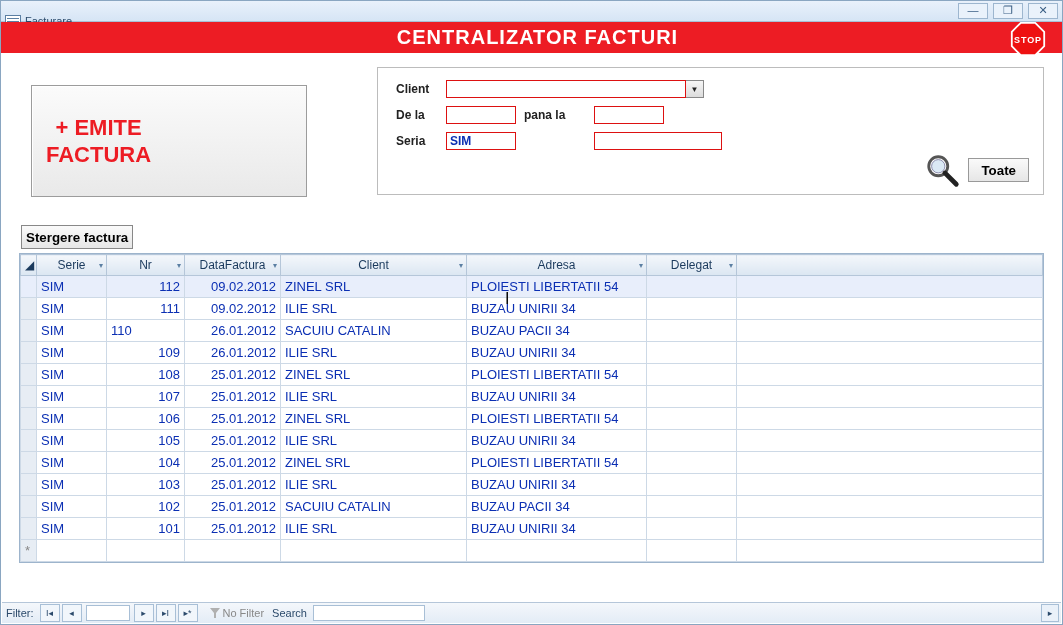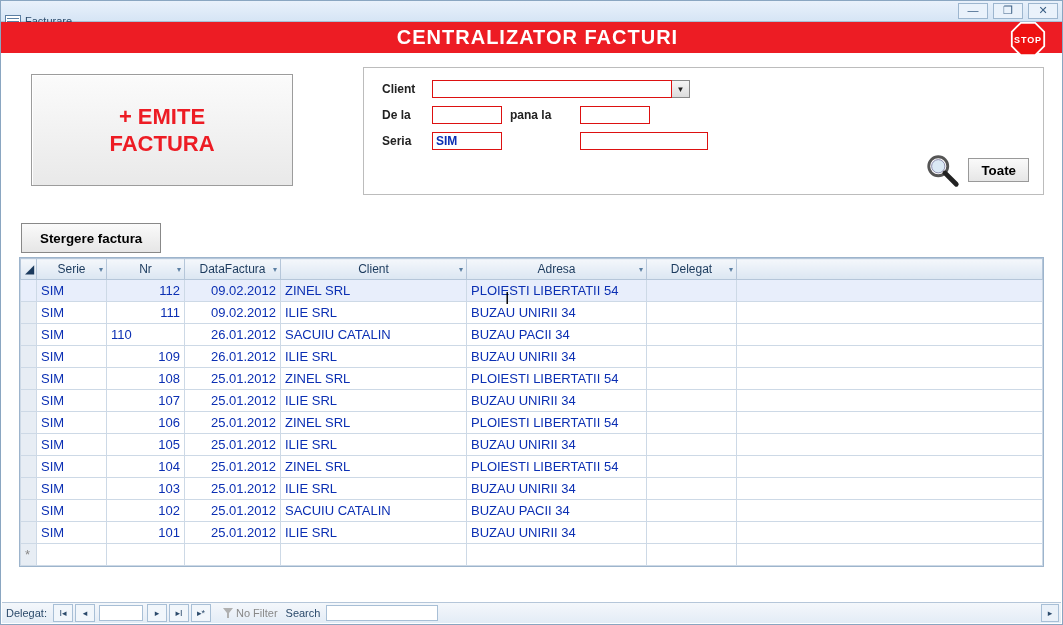--- a/index.html
+++ b/index.html
@@ -11,37 +11,37 @@
   .winicon::before{content:"";position:absolute;left:1px;right:1px;top:2px;height:1px;background:#5b7fa3;}
   .winicon::after{content:"";position:absolute;left:1px;right:1px;top:5px;height:1px;background:#5b7fa3;}
   .win-controls span{display:inline-block;width:28px;height:14px;line-height:12px;text-align:center;border:1px solid #9db6cf;margin-left:2px;background:#eaf2fb;color:#3b5f85;font-size:11px;cursor:pointer;}
   
   .header{height:31px;background:#ed1c24;color:#fff;font-weight:bold;font-size:20px;display:flex;align-items:center;justify-content:center;position:relative;letter-spacing:1px;padding-left:12px;}
   .header .stop{position:absolute;right:16px;top:-1px;width:36px;height:36px;}
   .stop-octagon{width:36px;height:36px;}
   
   .body-area{padding:14px 18px 6px 18px;}
   .top-row{display:flex;align-items:flex-start;gap:70px;}
-  .emite-btn{width:260px;height:110px;border:1px solid #9c9c9c;background:linear-gradient(#fbfbfb,#e9e9e9);box-shadow:inset 1px 1px 0 #fff;display:flex;align-items:center;justify-content:center;text-align:center;cursor:pointer;margin-left:12px;margin-top:7px;}
+  .emite-btn{width:260px;height:110px;border:1px solid #9c9c9c;background:linear-gradient(#fbfbfb,#e9e9e9);box-shadow:inset 1px 1px 0 #fff;display:flex;align-items:center;text-align:center;cursor:pointer;margin-left:12px;margin-top:18px;padding-left:14px;}
   .emite-btn span{color:#ed1c24;font-weight:bold;font-size:22px;line-height:1.25;}
   .filter-panel{flex:1;border:1px solid #bcbcbc;background:#fff;padding:12px 18px 10px 18px;position:relative;height:104px;box-sizing:content-box;}
   .frow{display:flex;align-items:center;margin-bottom:8px;font-size:12px;font-weight:bold;}
   .frow label{display:inline-block;width:50px;}
   .redbox{border:1px solid #d11;background:#fff;height:18px;box-sizing:border-box;}
   .client-select{width:258px;position:relative;display:flex;align-items:stretch;}
   .client-select .dropdown-btn{width:17px;border:1px solid #888;border-left:none;background:linear-gradient(#f6f6f6,#dcdcdc);display:flex;align-items:center;justify-content:center;font-size:8px;cursor:pointer;}
   .short{width:70px;}
   .mid{width:60px;margin:0 10px 0 8px;font-weight:bold;}
   .filter-actions{position:absolute;right:14px;bottom:6px;display:flex;align-items:center;gap:6px;}
   .mag{width:38px;height:38px;margin-bottom:-2px;}
   .toate-btn{height:24px;border:1px solid #999;background:linear-gradient(#fafafa,#e6e6e6);padding:0 12px;cursor:pointer;font-weight:bold;}
   
   .hint-row{display:flex;align-items:center;justify-content:space-between;margin:28px 2px 4px 2px;}
   .hint{color:#d11;font-style:italic;font-weight:bold;font-size:12px;}
-  .del-btn{height:30px;border:1px solid #888;background:linear-gradient(#fafafa,#e6e6e6);padding:0 18px;font-weight:bold;cursor:pointer;margin-right:180px;}
+  .del-btn{height:24px;border:1px solid #888;background:linear-gradient(#fafafa,#e6e6e6);padding:0 4px;font-weight:bold;cursor:pointer;margin-right:180px;}
   
   .grid{border:1px solid #9db4cc;margin:0 0px;background:#fff;}
   .grid table{border-collapse:collapse;width:100%;table-layout:fixed;}
   .grid th{background:linear-gradient(#f4f7fb,#dbe6f2);border:1px solid #b5c6d9;font-weight:normal;font-size:12px;color:#1b3a5d;height:20px;position:relative;padding:0 4px;text-align:center;white-space:nowrap;}
   .grid th .sort{position:absolute;right:3px;top:6px;font-size:8px;color:#5b7fa3;}
   .grid td{border:1px solid #cdd9e6;height:21px;padding:0 4px;font-size:13px;color:#0b2fb3;white-space:nowrap;overflow:hidden;}
   .grid td.rowhandle{background:#e7edf4;width:16px;cursor:pointer;}
   .grid tr.selected td{background:#e8eefb;}
   .grid tr.newrow td{color:#888;}
   .col-serie{width:70px;}
@@ -290,21 +290,21 @@
               <td></td>
             </tr>
           </tbody>
       </table>
     </div>
   </div>
 
   <span class="cursor-caret" style="left:504px;top:289px;">I</span>
 
   <div class="recnav">
-    <span class="lbl">Delegat:</span>
+    <span class="lbl">Filter:</span>
     <span class="navbtn">I◂</span>
     <span class="navbtn">◂</span>
     <span class="recbox"></span>
     <span class="navbtn">▸</span>
     <span class="navbtn">▸I</span>
     <span class="navbtn">▸*</span>
     <span class="nofilter">
       <svg class="funnel" viewBox="0 0 10 10">
           <polygon points="0,0 10,0 6,5 6,10 4,10 4,5" fill="#b0b0b0"></polygon>
         </svg>

